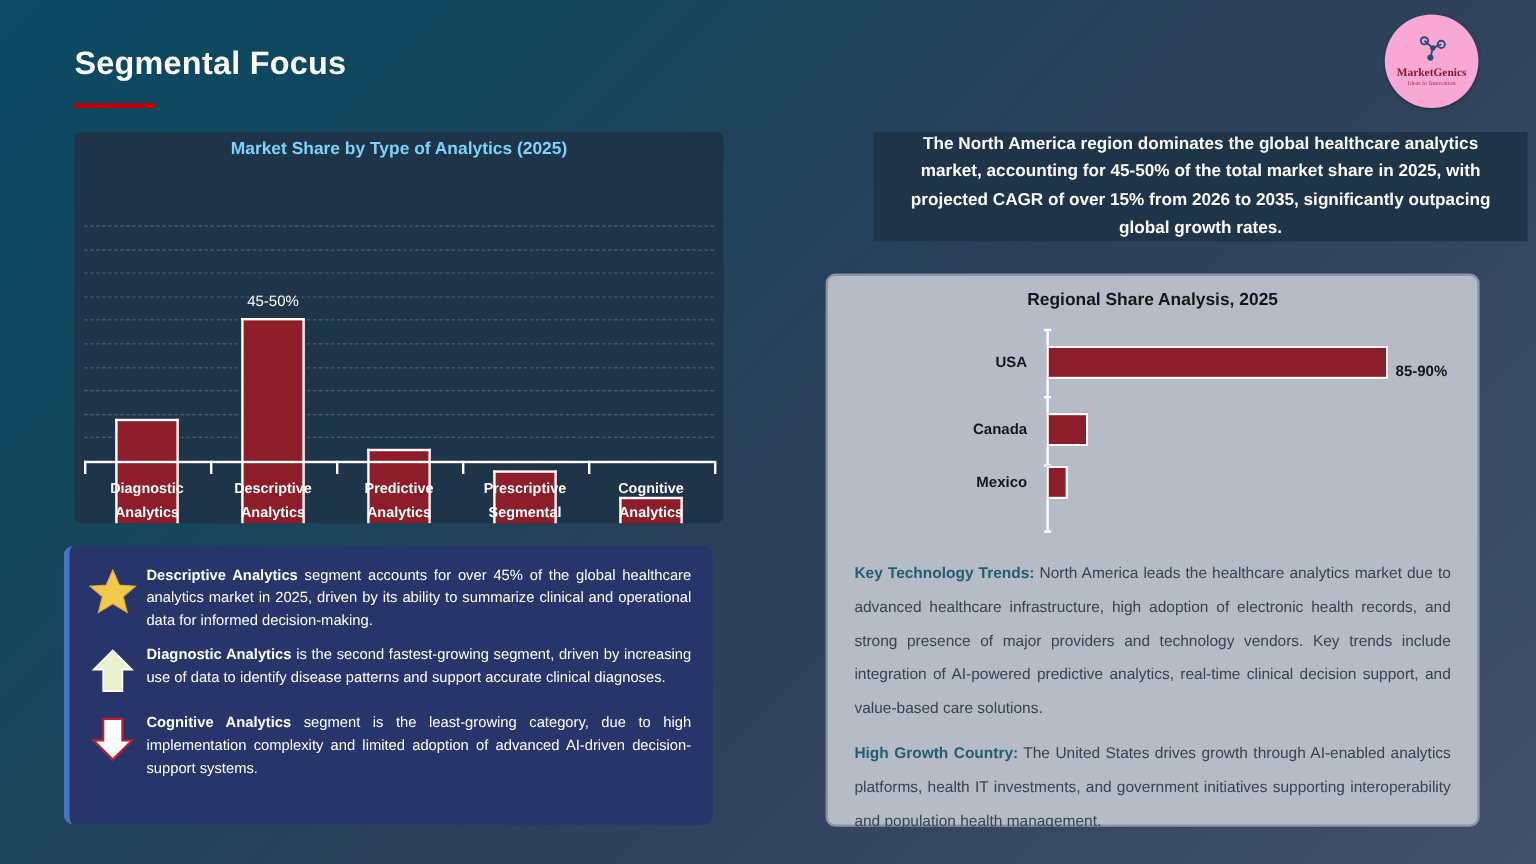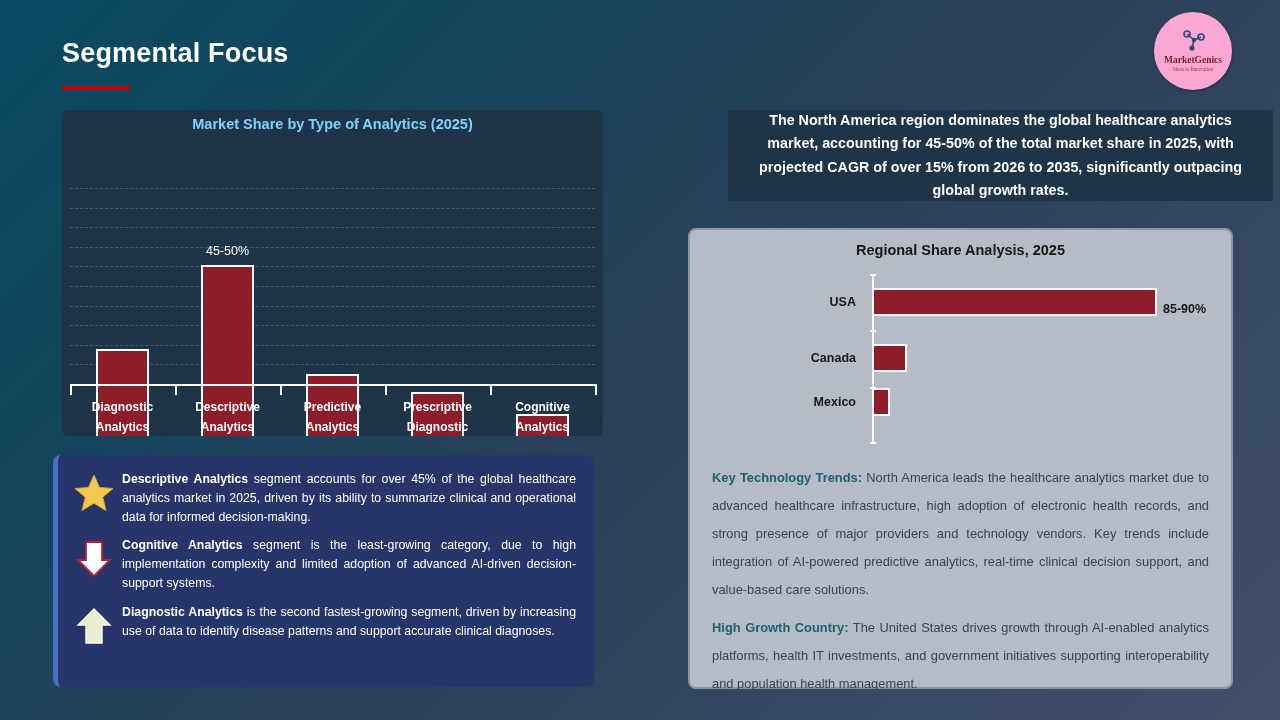--- a/index.html
+++ b/index.html
@@ -255,57 +255,57 @@
     <div class="tick-cell"></div>
     <div class="tick-cell">
         <span class="tick-end"></span>
       </div>
   </div>
 
   <div id="cat-labels">
     <div class="cat-label">Diagnostic Analytics</div>
     <div class="cat-label">Descriptive Analytics</div>
     <div class="cat-label">Predictive Analytics</div>
-    <div class="cat-label">Prescriptive Diagnostic</div>
+    <div class="cat-label">Prescriptive Segmental</div>
     <div class="cat-label">Cognitive Analytics</div>
   </div>
 </div>
 
 <div id="insights-panel">
 
   <div class="insight-row">
     <div class="insight-icon">
       <svg width="40" height="38" viewBox="0 0 40 38">
         <polygon points="20,1 25.5,13.5 39,14.5 28.7,23.2 32,36.5 20,29.2 8,36.5 11.3,23.2 1,14.5 14.5,13.5" fill="#f2c94c" stroke="#d8a93a" stroke-width="1"></polygon>
       </svg>
     </div>
     <div class="insight-text">
       <b>Descriptive Analytics</b><span> segment accounts for over 45% of the global healthcare analytics market in 2025, driven by its ability to summarize clinical and operational data for informed decision-making.</span>
     </div>
   </div>
 
   <div class="insight-row">
     <div class="insight-icon">
       <svg width="36" height="38" viewBox="0 0 36 38">
-        <polygon points="10,2 26,2 26,20 34,20 18,36 2,20 10,20" fill="#ffffff" stroke="#b4232f" stroke-width="1.8"></polygon>
+        <polygon points="18,2 34,18 26,18 26,36 10,36 10,18 2,18" fill="#e8f0cf" stroke="#ffffff" stroke-width="1.4"></polygon>
       </svg>
     </div>
     <div class="insight-text">
-      <b>Cognitive Analytics</b><span> segment is the least-growing category, due to high implementation complexity and limited adoption of advanced AI-driven decision-support systems.</span>
+      <b>Diagnostic Analytics</b><span> is the second fastest-growing segment, driven by increasing use of data to identify disease patterns and support accurate clinical diagnoses.</span>
     </div>
   </div>
 
   <div class="insight-row">
     <div class="insight-icon">
       <svg width="36" height="38" viewBox="0 0 36 38">
-        <polygon points="18,2 34,18 26,18 26,36 10,36 10,18 2,18" fill="#e8f0cf" stroke="#ffffff" stroke-width="1.4"></polygon>
+        <polygon points="10,2 26,2 26,20 34,20 18,36 2,20 10,20" fill="#ffffff" stroke="#b4232f" stroke-width="1.8"></polygon>
       </svg>
     </div>
     <div class="insight-text">
-      <b>Diagnostic Analytics</b><span> is the second fastest-growing segment, driven by increasing use of data to identify disease patterns and support accurate clinical diagnoses.</span>
+      <b>Cognitive Analytics</b><span> segment is the least-growing category, due to high implementation complexity and limited adoption of advanced AI-driven decision-support systems.</span>
     </div>
   </div>
 
 </div>
 
 <div id="callout">
   <div id="callout-text">The North America region dominates the global healthcare analytics market, accounting for 45-50% of the total market share in 2025, with projected CAGR of over 15% from 2026 to 2035, significantly outpacing global growth rates.</div>
 </div>
 
 <div id="regional-card">

